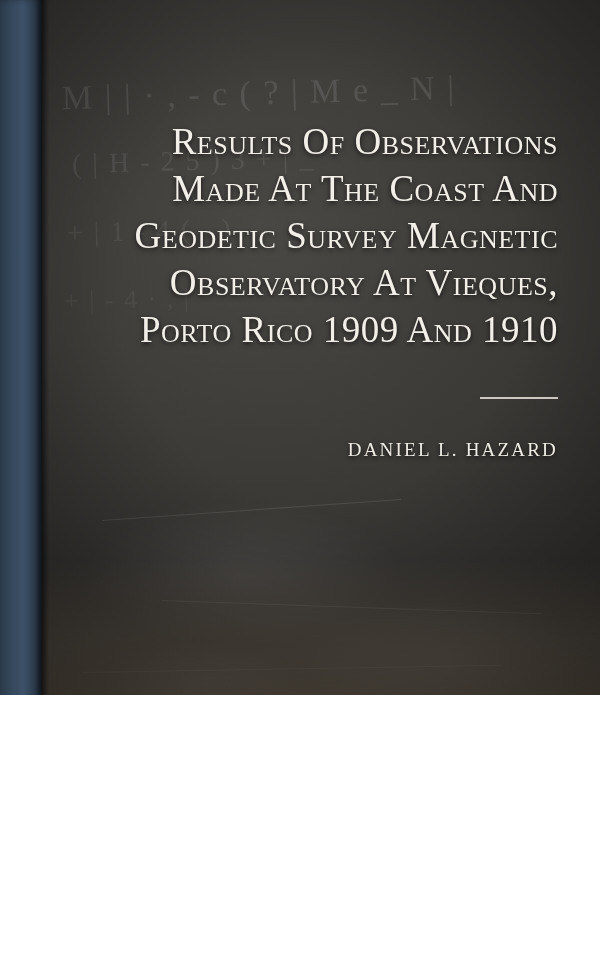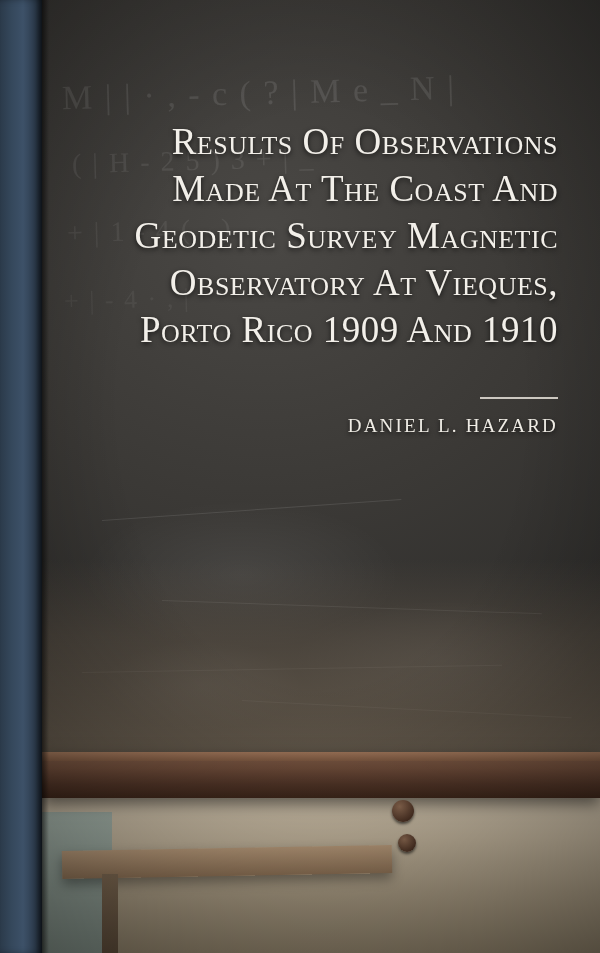--- a/index.html
+++ b/index.html
@@ -10,21 +10,21 @@
   body {
     width: 600px;
     height: 953px;
     overflow: hidden;
     font-family: "Liberation Serif", serif;
   }
 
   #book-cover {
     position: relative;
     width: 600px;
-    height: 953px;
+    height: 695px;
     overflow: hidden;
     background: #c2410c;
   }
 
   
   .spine {
     position: absolute;
     left: 0;
     top: 0;
     width: 42px;
@@ -206,21 +206,21 @@
     text-shadow: 0 2px 5px rgba(0,0,0,.7);
   }
   .rule {
     margin: 44px 0 0 auto;
     width: 78px;
     height: 2px;
     background: #e6e2d9;
     opacity: .85;
   }
   .author {
-    margin: 16px 0 0 0;
+    margin: 40px 0 0 0;
     color: #efece5;
     font-family: "Liberation Serif", serif;
     font-size: 19px;
     letter-spacing: 2.2px;
     font-variant: small-caps;
     text-transform: uppercase;
     text-shadow: 0 2px 4px rgba(0,0,0,.7);
   }
 </style>
 </head>

